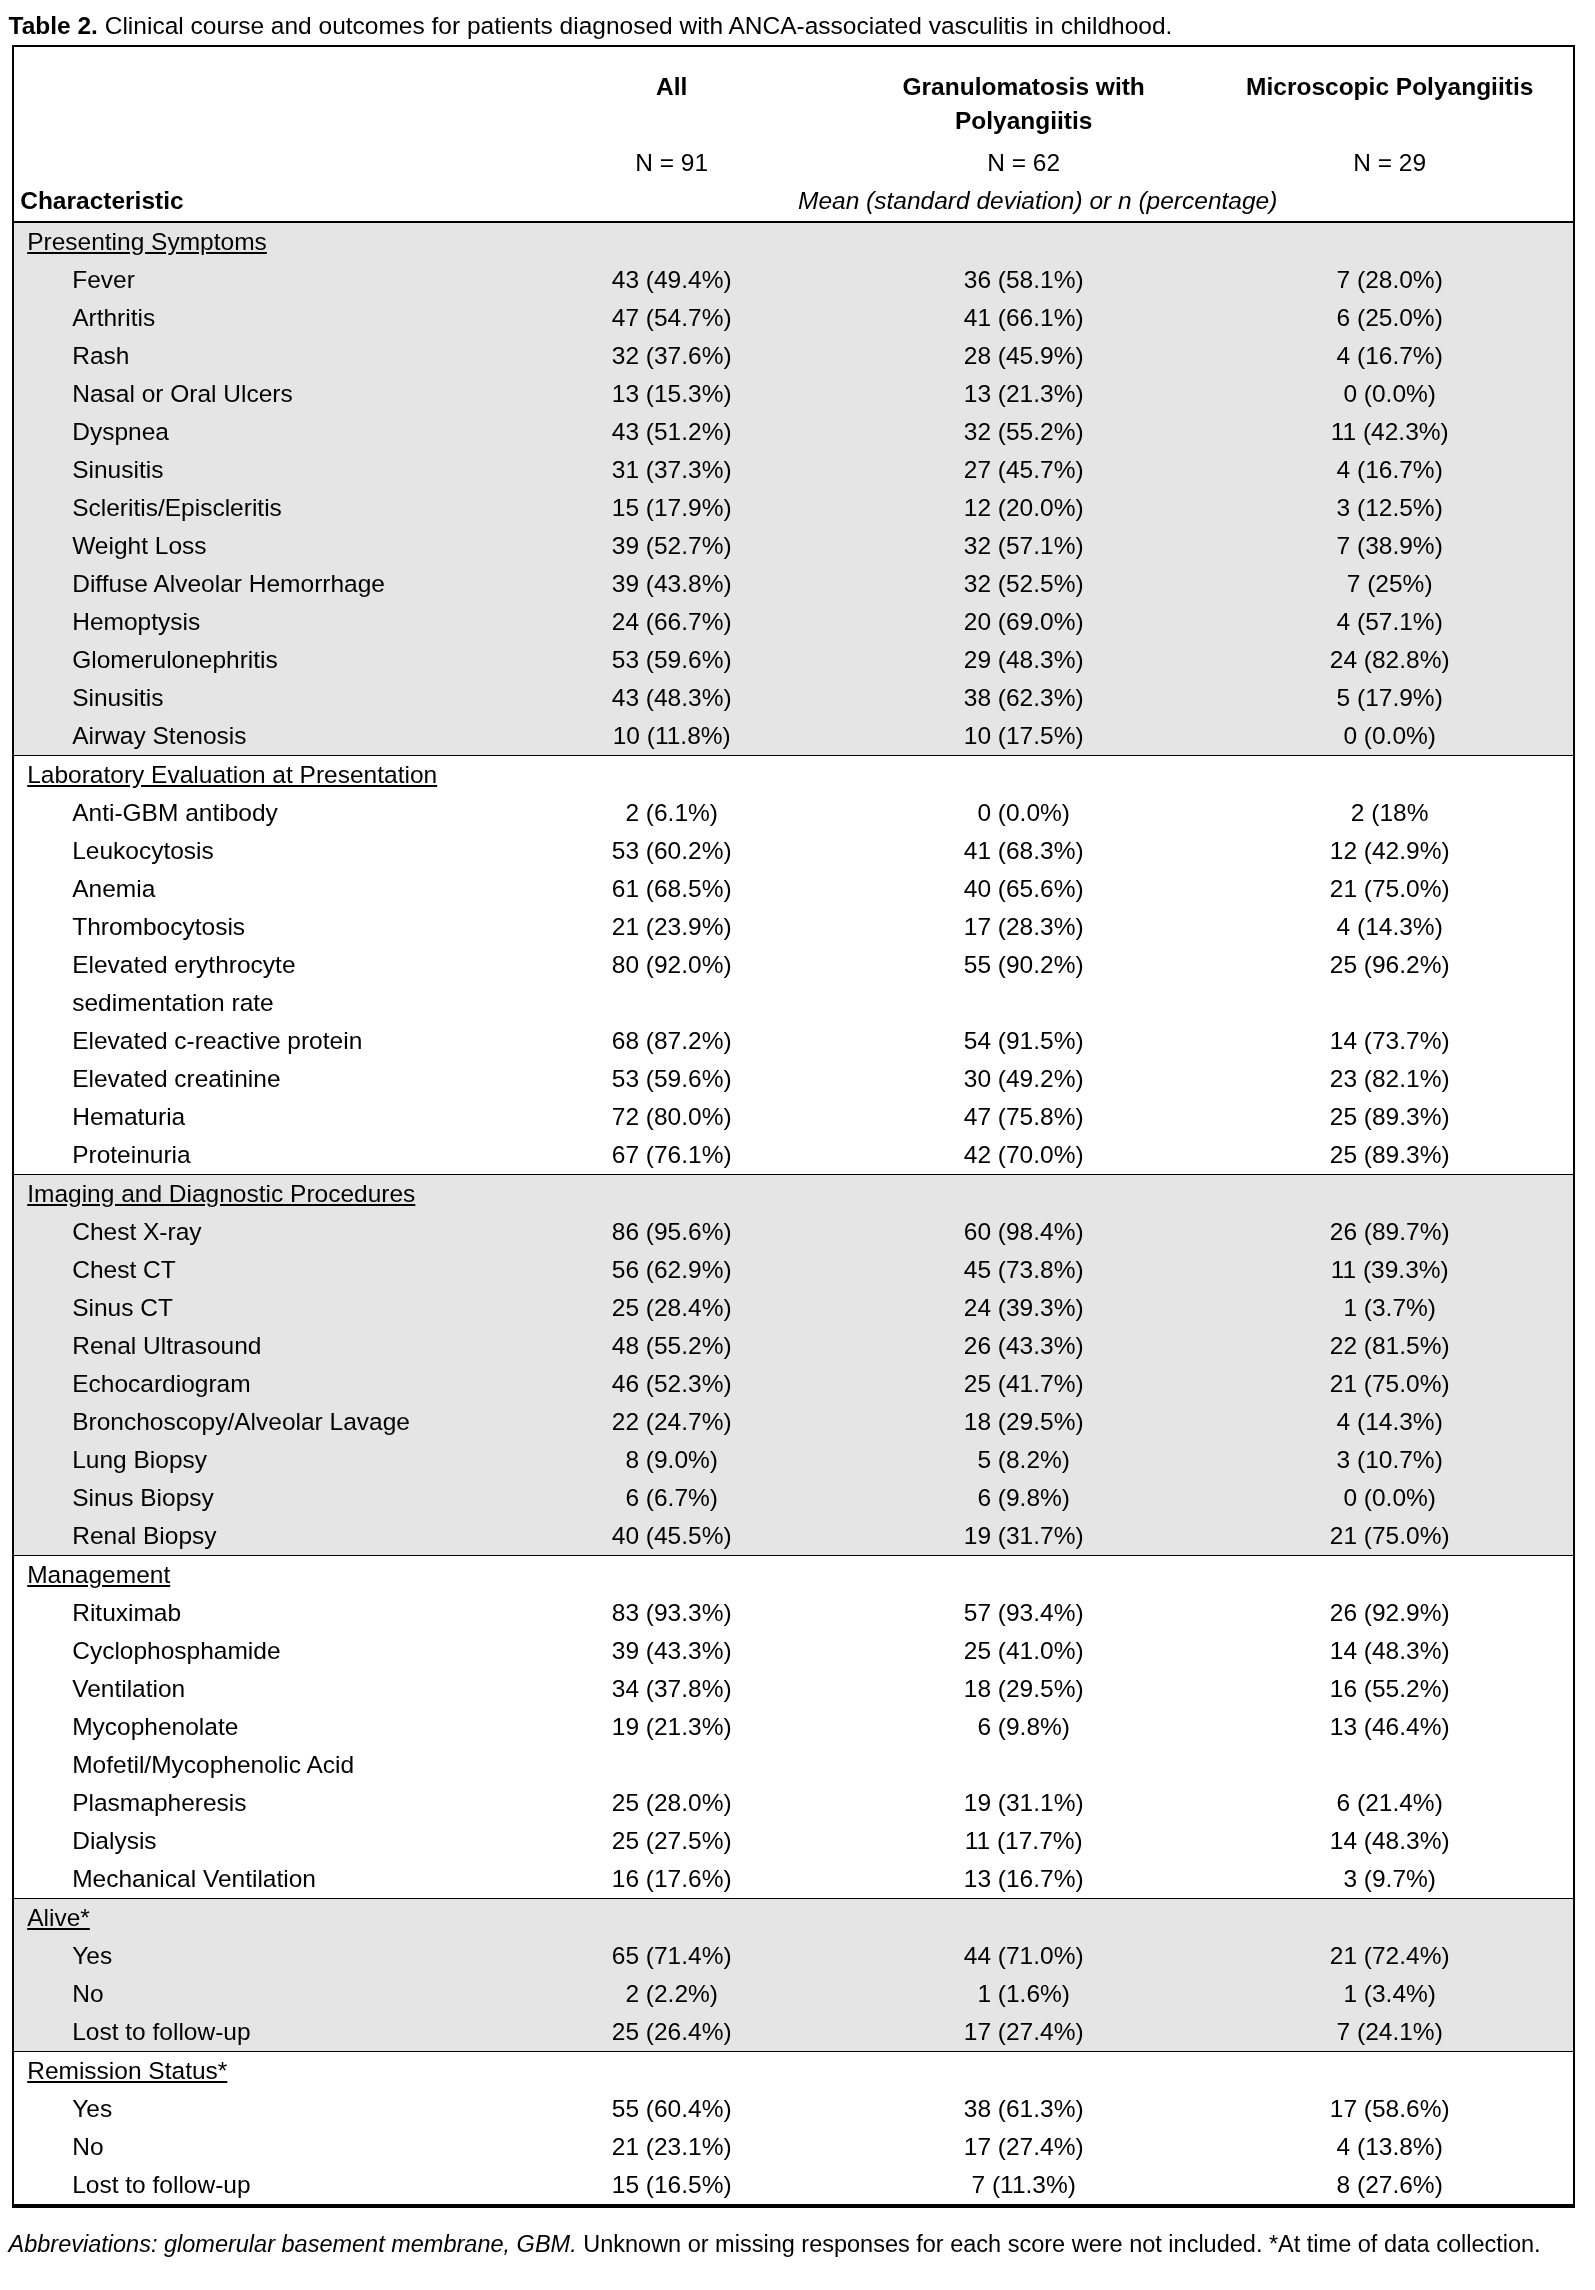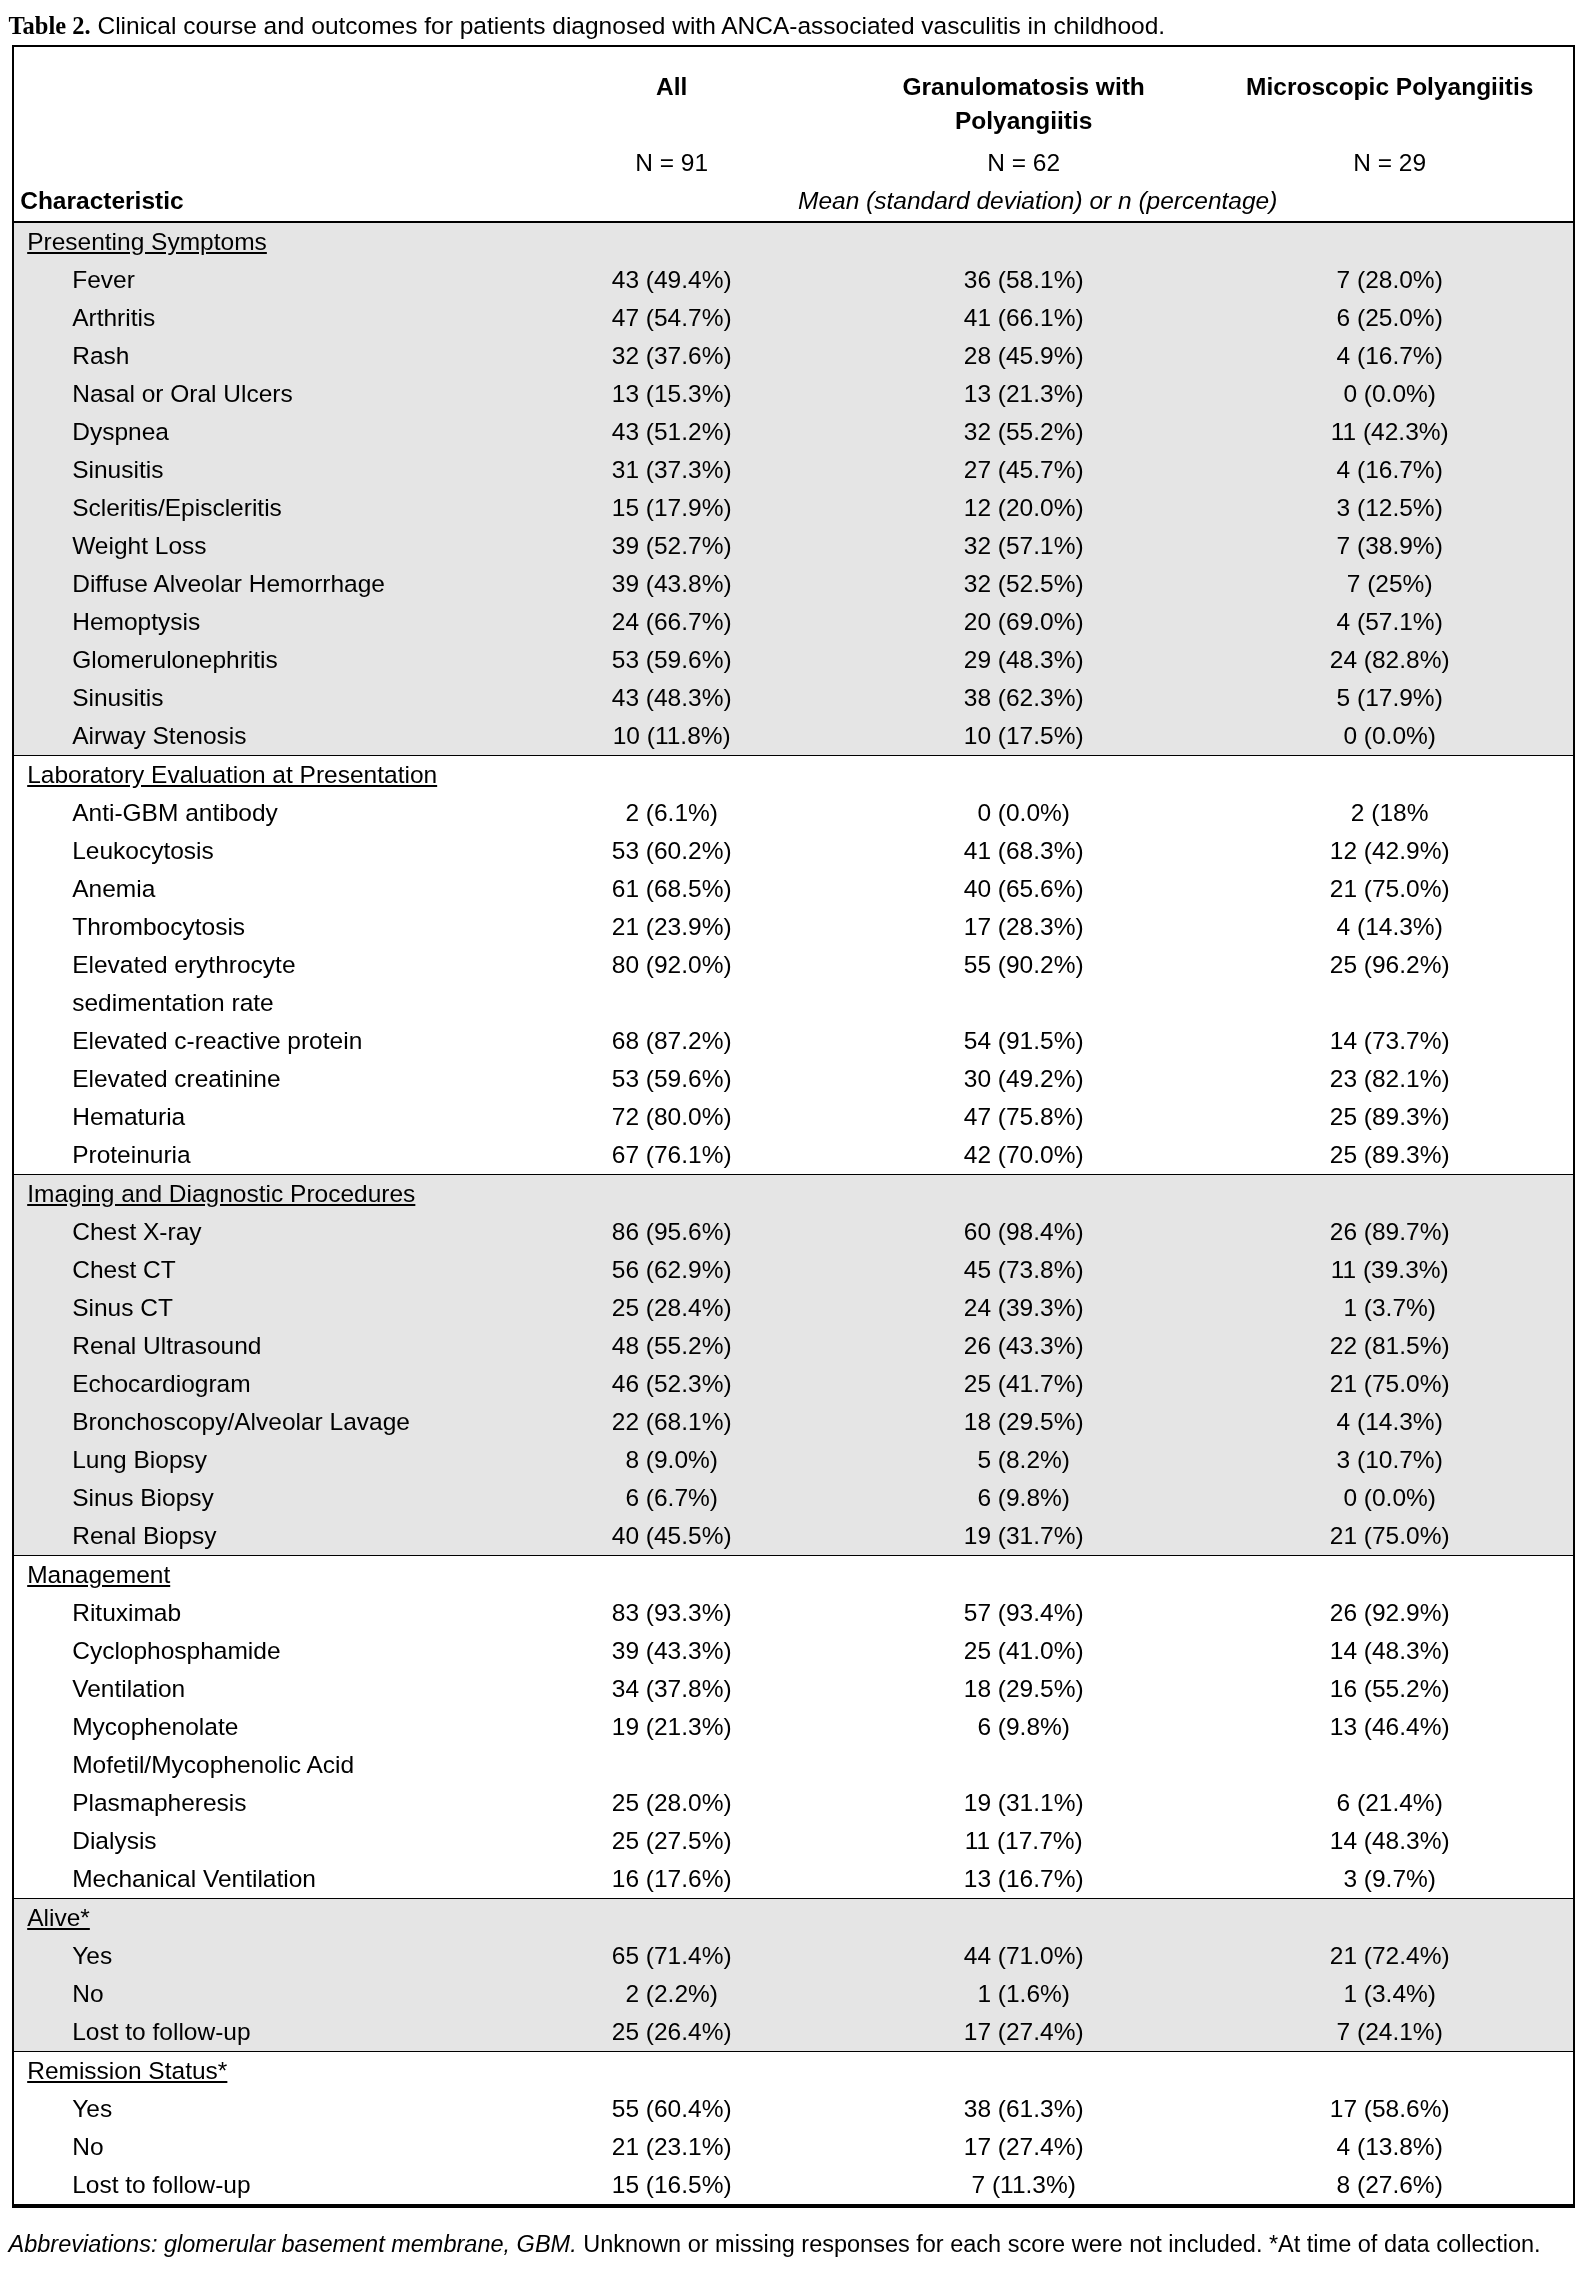--- a/index.html
+++ b/index.html
@@ -17,21 +17,21 @@
     overflow: hidden;
   }
   .table-title {
     position: absolute;
     left: 8.5px;
     top: 11.3px;
     font-size: 24.5px;
     line-height: 30px;
     white-space: nowrap;
   }
-  .title-label { font-weight: bold; font-family: Liberation Serif, serif; }
+  .title-label { font-weight: bold; }
 
   .table-frame {
     position: absolute;
     left: 12.2px;
     top: 45px;
     width: 1563px;
     box-sizing: border-box;
     border: 2.8px solid #000000;
     border-bottom-width: 4.7px;
     background: #ffffff;
@@ -301,21 +301,21 @@
             <div class="cell cell-val">22 (81.5%)</div>
           </div>
           <div class="grid4 drow">
             <div class="cell cell-label">Echocardiogram</div>
             <div class="cell cell-val">46 (52.3%)</div>
             <div class="cell cell-val">25 (41.7%)</div>
             <div class="cell cell-val">21 (75.0%)</div>
           </div>
           <div class="grid4 drow">
             <div class="cell cell-label">Bronchoscopy/Alveolar Lavage</div>
-            <div class="cell cell-val">22 (68.1%)</div>
+            <div class="cell cell-val">22 (24.7%)</div>
             <div class="cell cell-val">18 (29.5%)</div>
             <div class="cell cell-val">4 (14.3%)</div>
           </div>
           <div class="grid4 drow">
             <div class="cell cell-label">Lung Biopsy</div>
             <div class="cell cell-val">8 (9.0%)</div>
             <div class="cell cell-val">5 (8.2%)</div>
             <div class="cell cell-val">3 (10.7%)</div>
           </div>
           <div class="grid4 drow">

